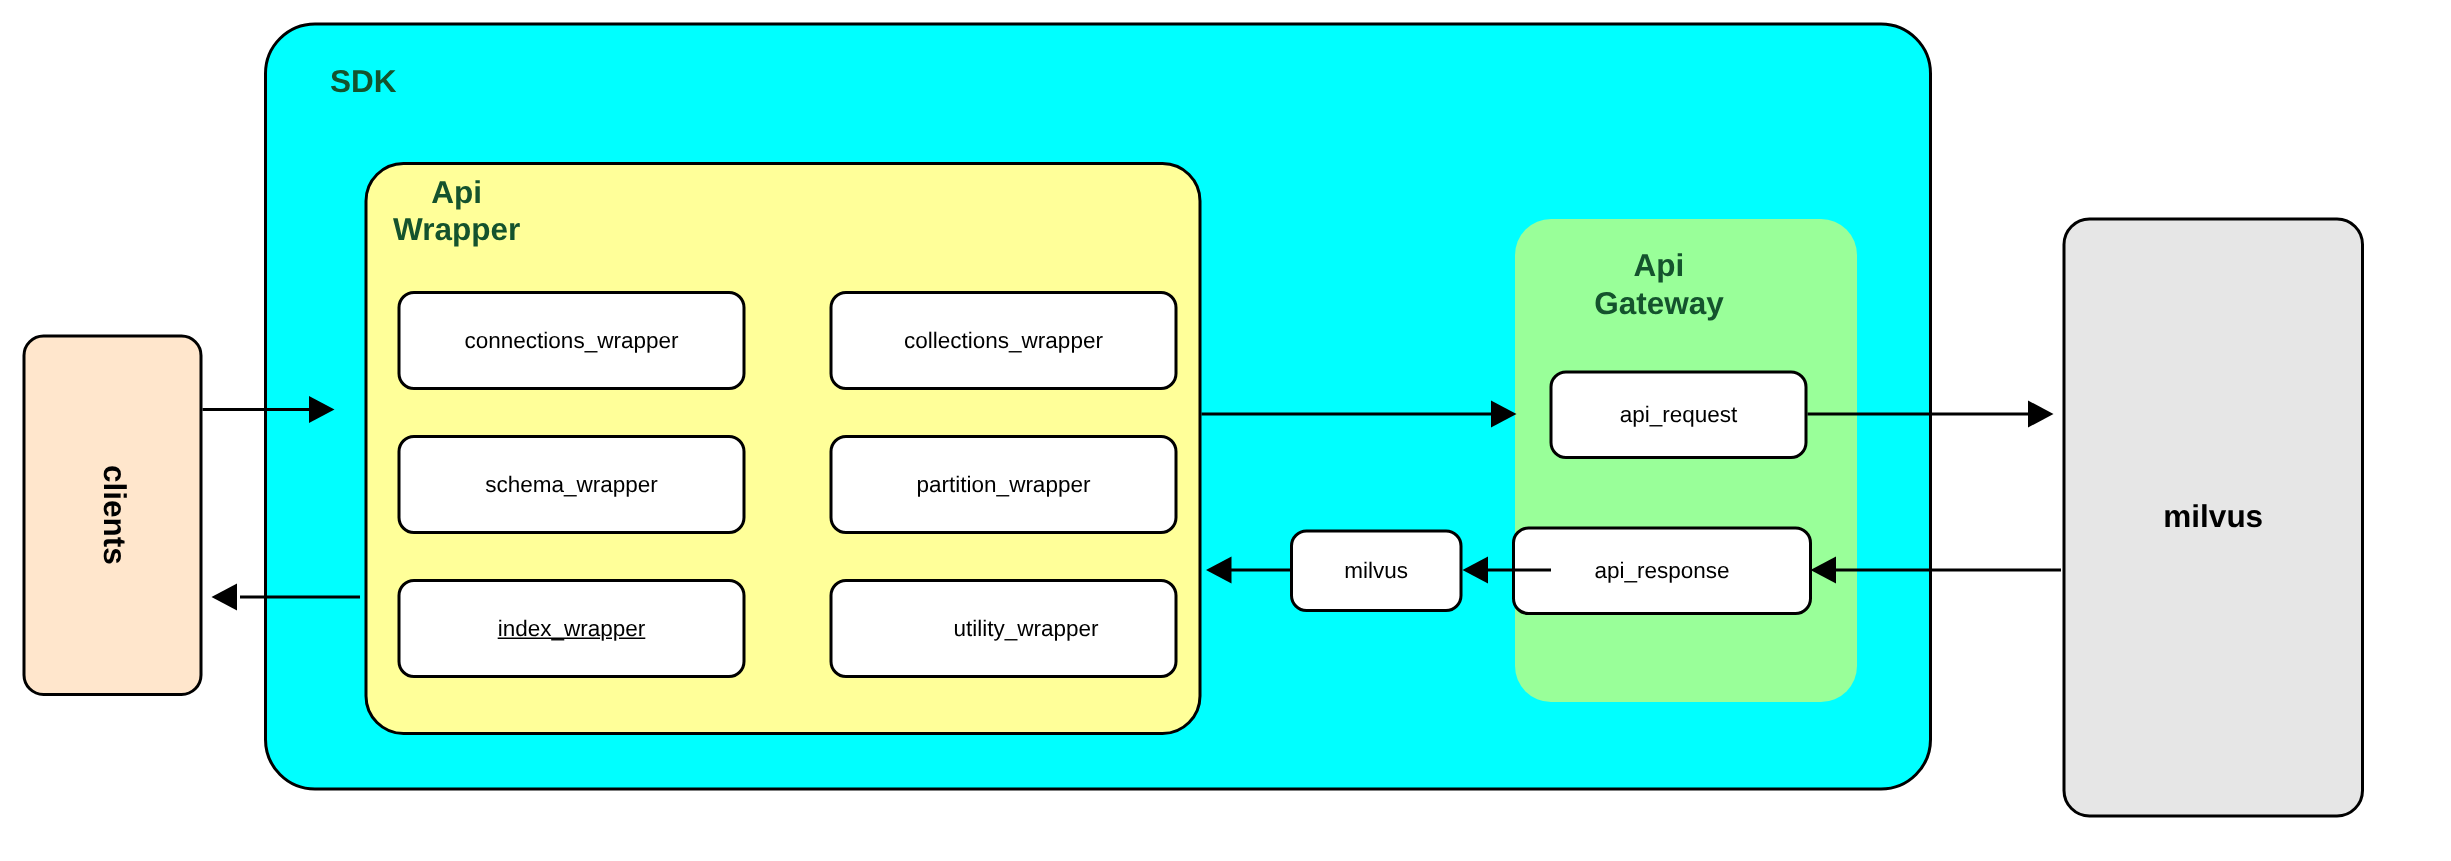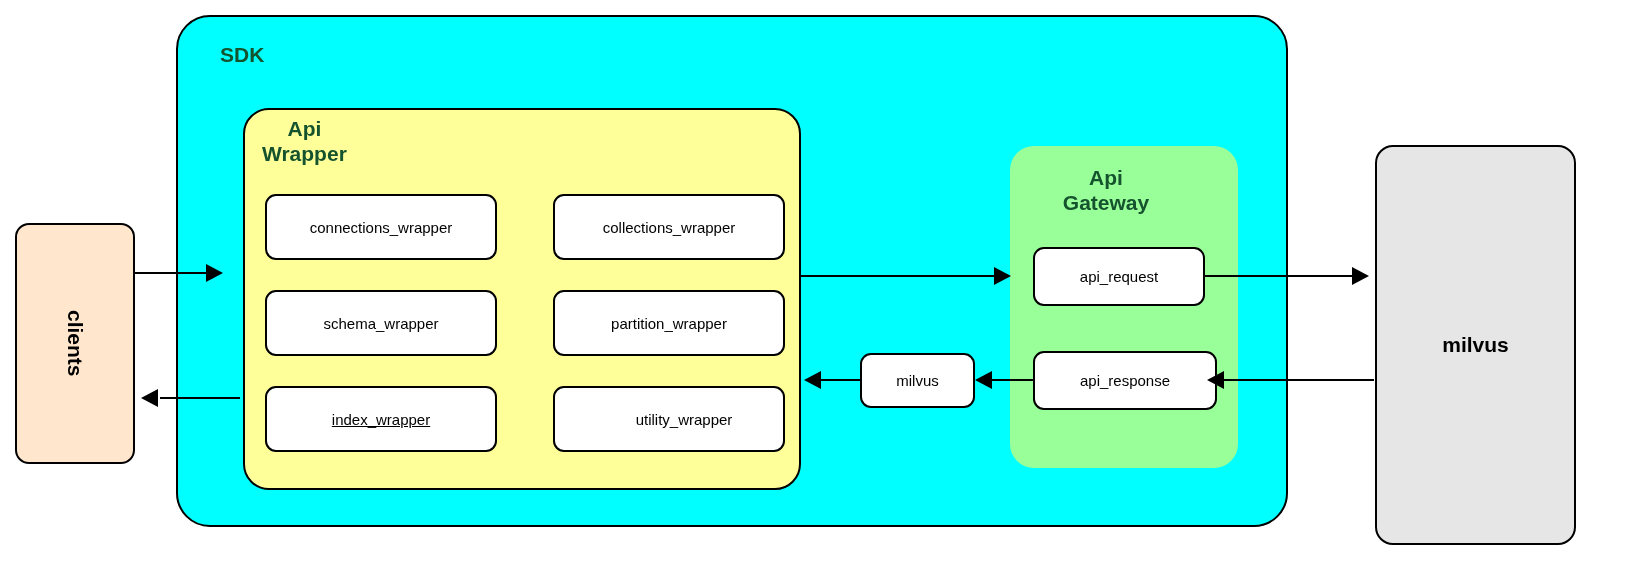--- a/index.html
+++ b/index.html
@@ -95,21 +95,21 @@
   #cell-collections { left: 553px; top: 194px; align-items: center; }
   #cell-schema     { left: 265px; top: 290px; }
   #cell-partition  { left: 553px; top: 290px; }
   #cell-index      { left: 265px; top: 386px; text-decoration: underline; }
   #cell-utility    { left: 553px; top: 386px; padding-left: 30px; }
 
   #cell-api-request {
     left: 1033px; top: 247px; width: 172px; height: 59px;
   }
   #cell-api-response {
-    left: 1033px; top: 351px; width: 184px; height: 59px; justify-content: center;
+    left: 1008px; top: 351px; width: 200px; height: 59px; justify-content: center;
   }
   #cell-checker {
     left: 860px; top: 353px; width: 115px; height: 55px;
   }
   
   #clients-box {
     left: 15px;
     top: 223px;
     width: 120px;
     height: 241px;

